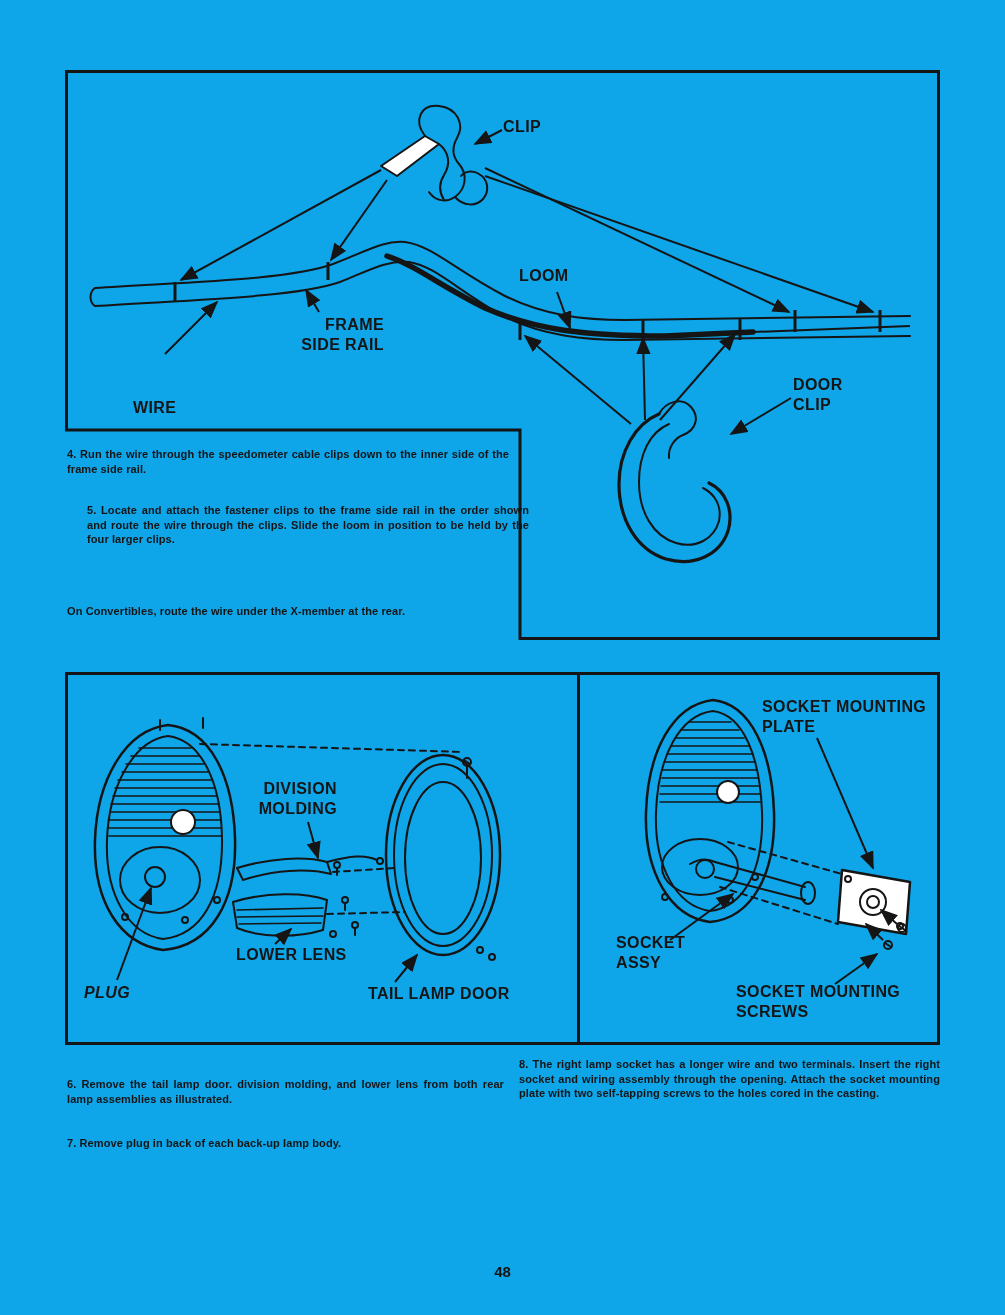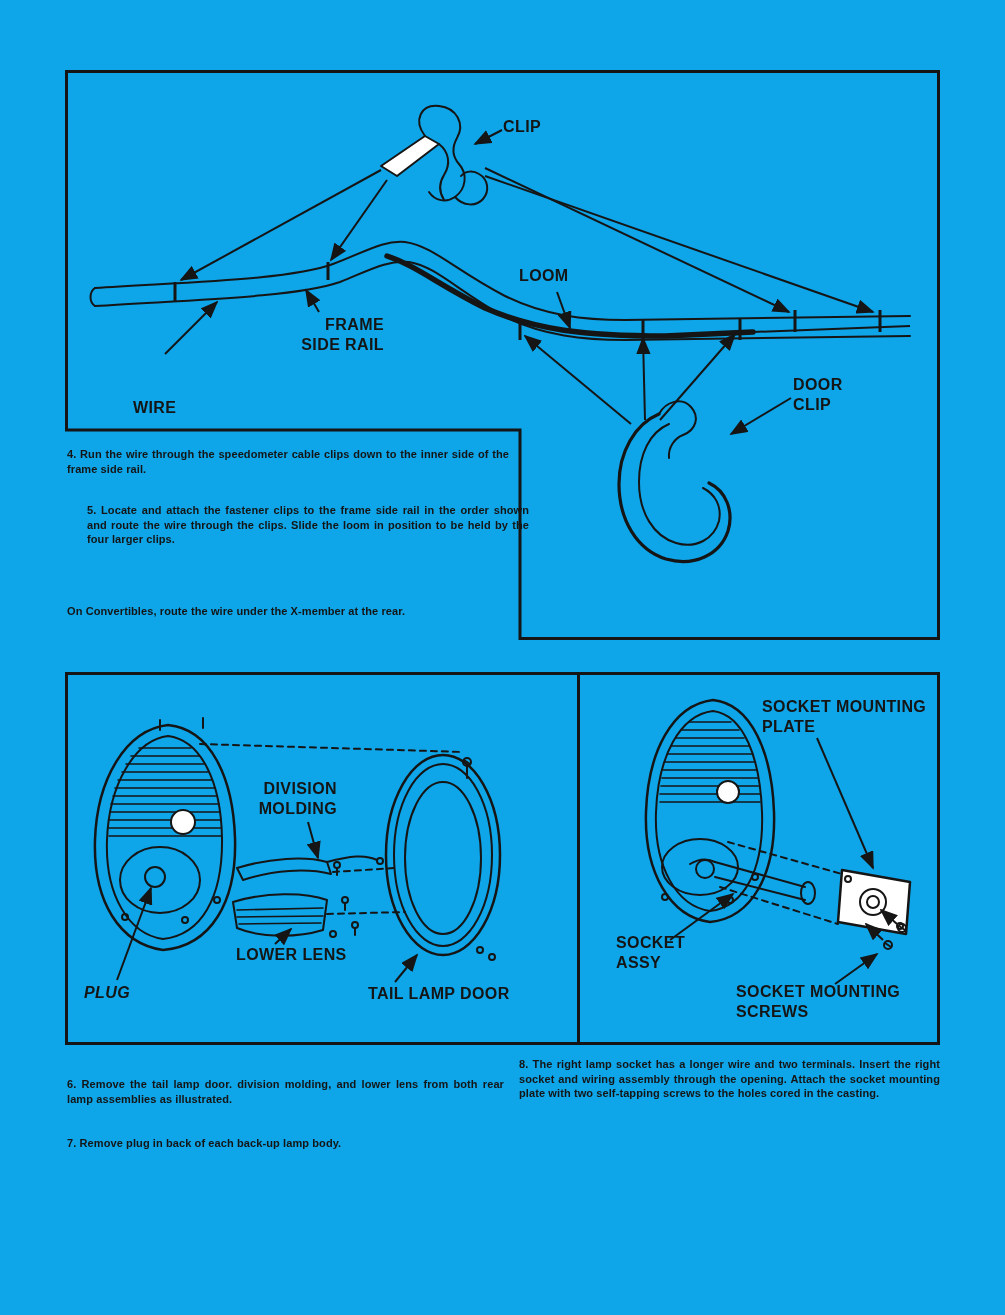--- a/index.html
+++ b/index.html
@@ -252,14 +252,15 @@
 PLATE</div>
   <div class="lbl" style="left:616px;top:933px;">SOCKET
 ASSY</div>
   <div class="lbl" style="left:736px;top:982px;">SOCKET MOUNTING
 SCREWS</div>
 
   <div class="txt" style="left:67px;top:1057px;width:437px;margin-top:20px;">6. Remove the tail lamp door. division molding, and lower lens from both rear lamp assemblies as illustrated.</div>
   <div class="txt" style="left:67px;top:1136px;width:437px;">7. Remove plug in back of each back-up lamp body.</div>
   <div class="txt" style="left:519px;top:1057px;width:421px;">8. The right lamp socket has a longer wire and two terminals. Insert the right socket and wiring assembly through the opening. Attach the socket mounting plate with two self-tapping screws to the holes cored in the casting.</div>
 
+  <div class="pagenum">48</div>
 
 </div>
 
 </body></html>

